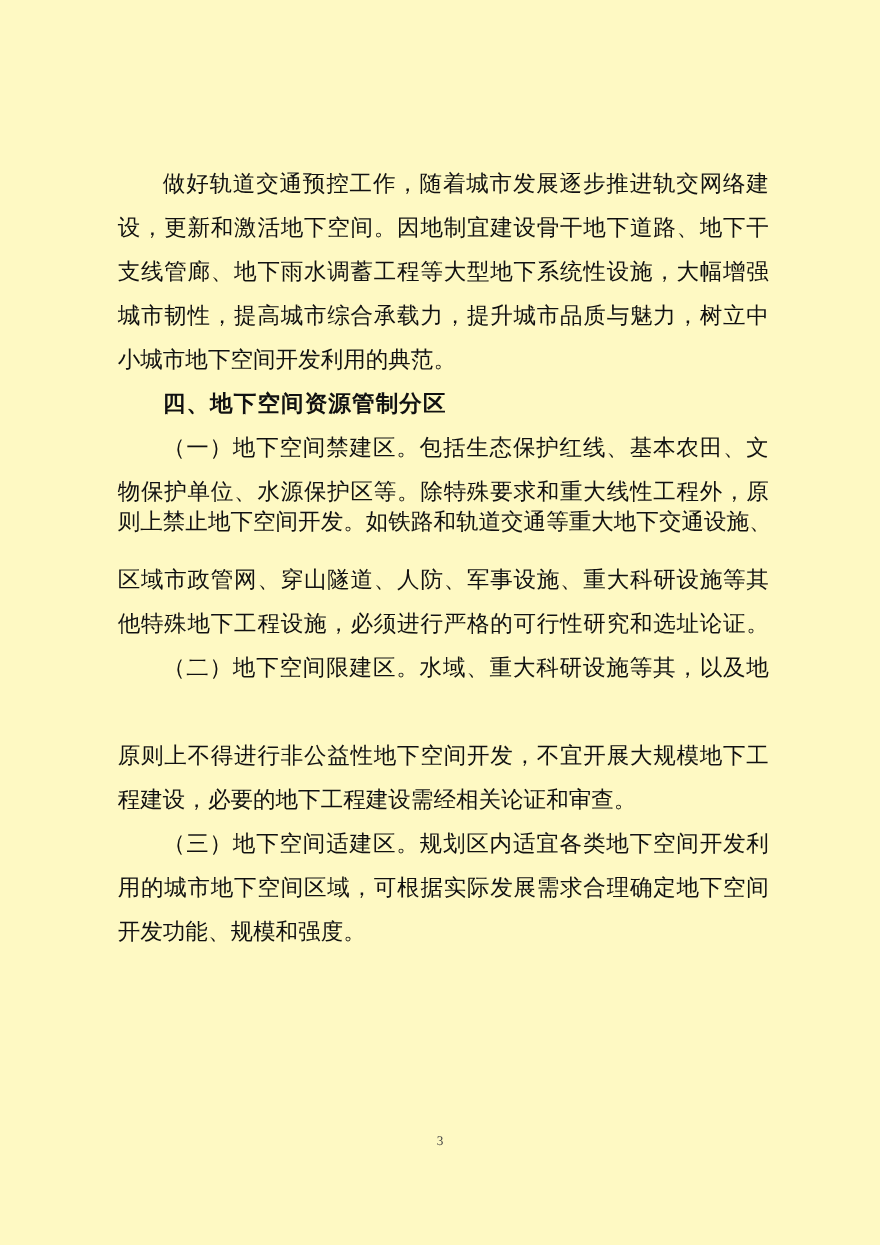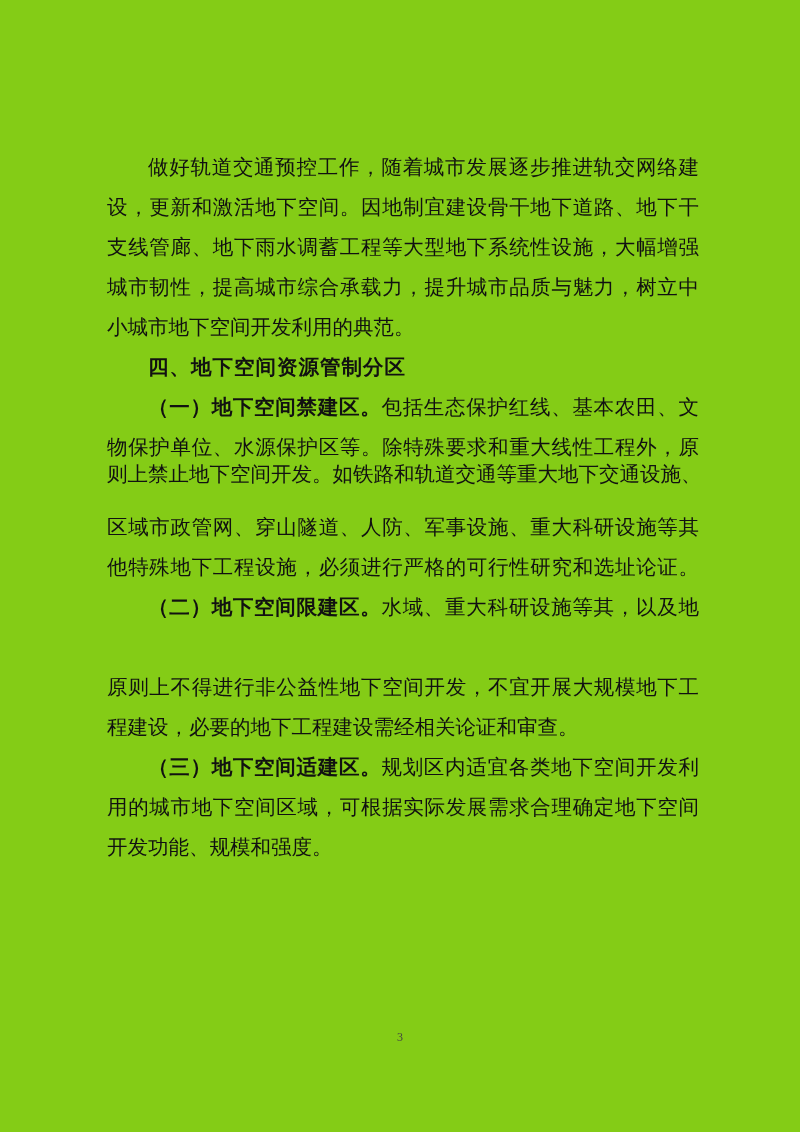--- a/index.html
+++ b/index.html
@@ -1,17 +1,17 @@
 <!DOCTYPE html>
 <html><head>
 <meta charset="utf-8">
 <style>
   html, body { margin: 0; padding: 0; background: #ffffff; }
   body { width: 800px; height: 1132px; position: relative; overflow: hidden; }
-  .page { position: absolute; left: 0; top: 0; width: 800px; height: 1132px; background: #84cc16; }
+  .page { position: absolute; left: 0; top: 0; width: 800px; height: 1132px; background: #fef9c3; }
   .line {
     position: absolute;
     left: 107px;
     width: 592px;
     height: 40px;
     line-height: 40px;
     font-family: "DejaVu Serif", "Liberation Serif", serif;
     font-size: 20.5px;
     color: #111;
     text-align: justify;
@@ -20,21 +20,21 @@
     overflow: visible;
   }
   .line.indent { left: 148px; width: 551px; }
   .line.last { text-align-last: left; }
   .heading {
     font-family: "DejaVu Sans", "Liberation Sans", sans-serif;
     font-weight: bold;
     text-align-last: left;
     letter-spacing: 1px;
   }
-  .lead { font-weight: bold; }
+  .lead { font-weight: normal; }
   .pagenum {
     position: absolute;
     left: 0; width: 800px;
     top: 1030px;
     text-align: center;
     font-family: "Liberation Serif", serif;
     font-size: 12px;
     color: #444;
   }
 </style>

